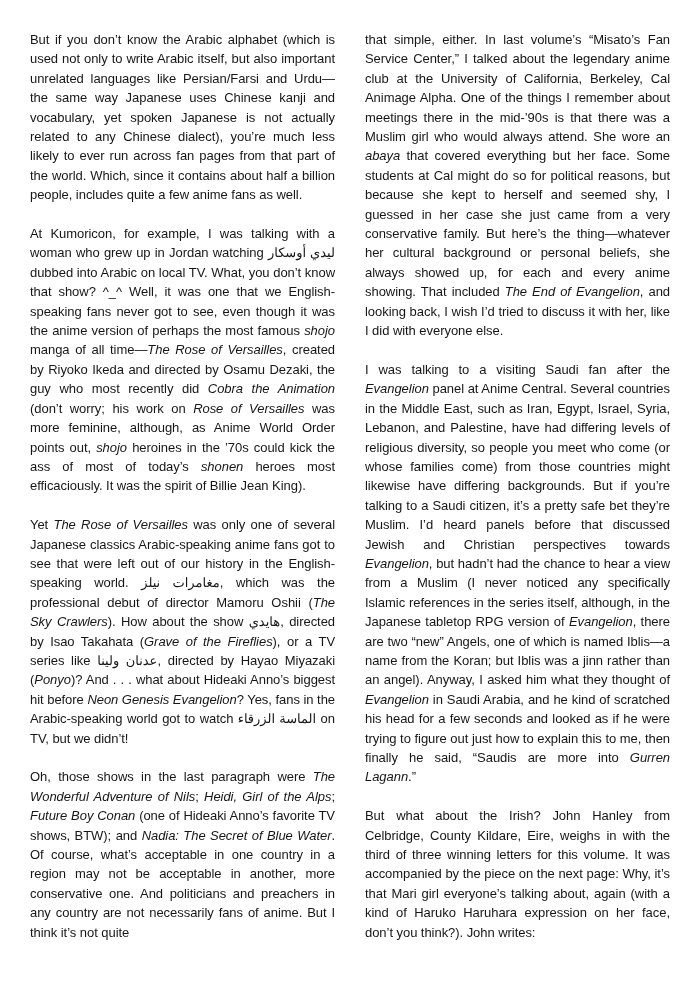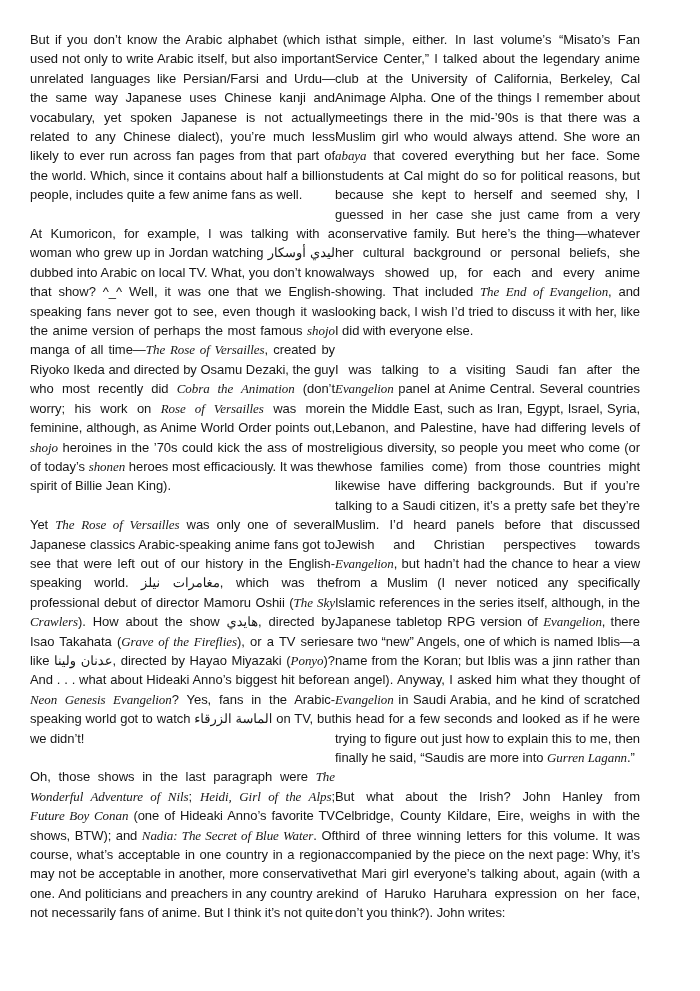--- a/index.html
+++ b/index.html
@@ -13,39 +13,40 @@
     overflow: hidden;
     font-family: "Liberation Sans", "DejaVu Sans", sans-serif;
     color: #161616;
   }
   .page {
     box-sizing: border-box;
     width: 700px;
     height: 991px;
     padding: 30px 30px 24px 30px;
     display: flex;
+    gap: 30px;
     background: #ffffff;
   }
   .col {
     width: 305px;
     font-size: 13px;
     line-height: 19.4px;
     text-align: justify;
     hyphens: auto;
     -webkit-hyphens: auto;
     letter-spacing: -0.05px;
   }
   .col p {
     margin: 0 0 19.4px 0;
   }
   .col p:last-child {
     margin-bottom: 10px;
   }
-  .it { font-style: italic; font-family: Liberation Serif, serif; }
-  .ar { font-family: Liberation Sans, sans-serif; unicode-bidi: embed; }
+  .it { font-style: italic; }
+  .ar { font-family: Liberation Serif, serif; unicode-bidi: embed; }
 </style>
 </head>
 <body>
 
 <div class="page">
   <div class="col">
       <p><span>But if you don’t know the Arabic alphabet (which is used not only to write Arabic itself, but also important unrelated languages like Persian/Farsi and Urdu—the same way Japanese uses Chinese kanji and vocabulary, yet spoken Japanese is not actually related to any Chinese dialect), you’re much less likely to ever run across fan pages from that part of the world. Which, since it contains about half a billion people, includes quite a few anime fans as well.</span></p>
       <p><span>At Kumoricon, for example, I was talking with a woman who grew up in Jordan watching </span><span class="ar" dir="rtl">ليدي أوسكار</span><span> dubbed into Arabic on local TV. What, you don’t know that show? ^_^ Well, it was one that we English-speaking fans never got to see, even though it was the anime version of perhaps the most famous </span><span class="it">shojo</span><span> manga of all time—</span><span class="it">The Rose of Versailles</span><span>, created by Riyoko Ikeda and directed by Osamu Dezaki, the guy who most recently did </span><span class="it">Cobra the Animation</span><span> (don’t worry; his work on </span><span class="it">Rose of Versailles</span><span> was more feminine, although, as Anime World Order points out, </span><span class="it">shojo</span><span> heroines in the ’70s could kick the ass of most of today’s </span><span class="it">shonen</span><span> heroes most efficaciously. It was the spirit of Billie Jean King).</span></p>
       <p><span>Yet </span><span class="it">The Rose of Versailles</span><span> was only one of several Japanese classics Arabic-speaking anime fans got to see that were left out of our history in the English-speaking world. </span><span class="ar" dir="rtl">مغامرات نيلز</span><span>, which was the professional debut of director Mamoru Oshii (</span><span class="it">The Sky Crawlers</span><span>). How about the show </span><span class="ar" dir="rtl">هايدي</span><span>, directed by Isao Takahata (</span><span class="it">Grave of the Fireflies</span><span>), or a TV series like </span><span class="ar" dir="rtl">عدنان ولينا</span><span>, directed by Hayao Miyazaki (</span><span class="it">Ponyo</span><span>)? And . . . what about Hideaki Anno’s biggest hit before </span><span class="it">Neon Genesis Evangelion</span><span>? Yes, fans in the Arabic-speaking world got to watch </span><span class="ar" dir="rtl">الماسة الزرقاء</span><span> on TV, but we didn’t!</span></p>
       <p><span>Oh, those shows in the last paragraph were </span><span class="it">The Wonderful Adventure of Nils</span><span>; </span><span class="it">Heidi, Girl of the Alps</span><span>; </span><span class="it">Future Boy Conan</span><span> (one of Hideaki Anno’s favorite TV shows, BTW); and </span><span class="it">Nadia: The Secret of Blue Water</span><span>. Of course, what’s acceptable in one country in a region may not be acceptable in another, more conservative one. And politicians and preachers in any country are not necessarily fans of anime. But I think it’s not quite</span></p>

